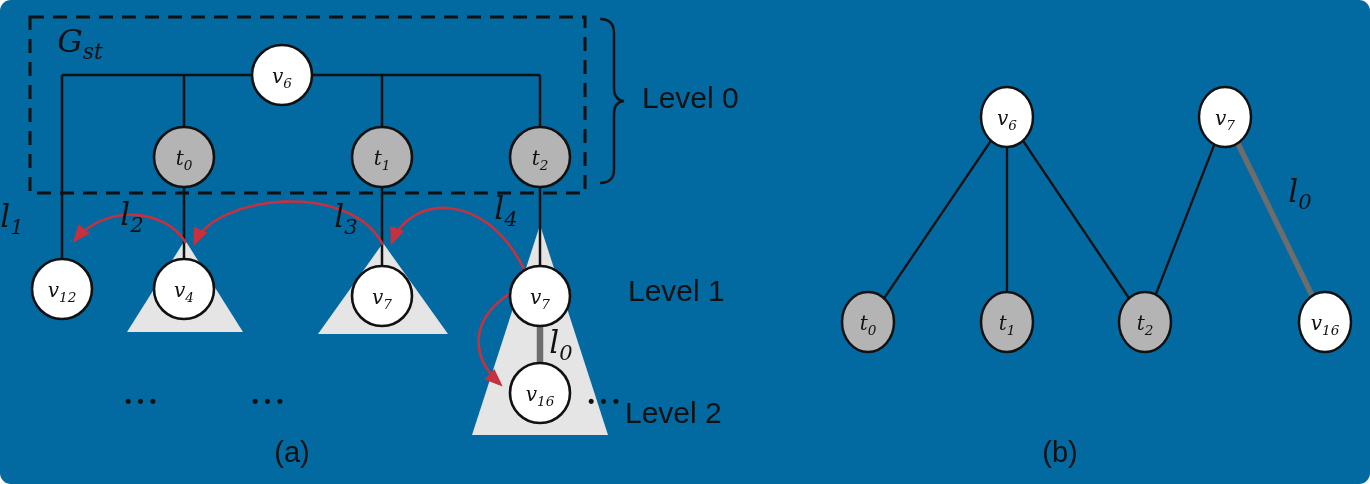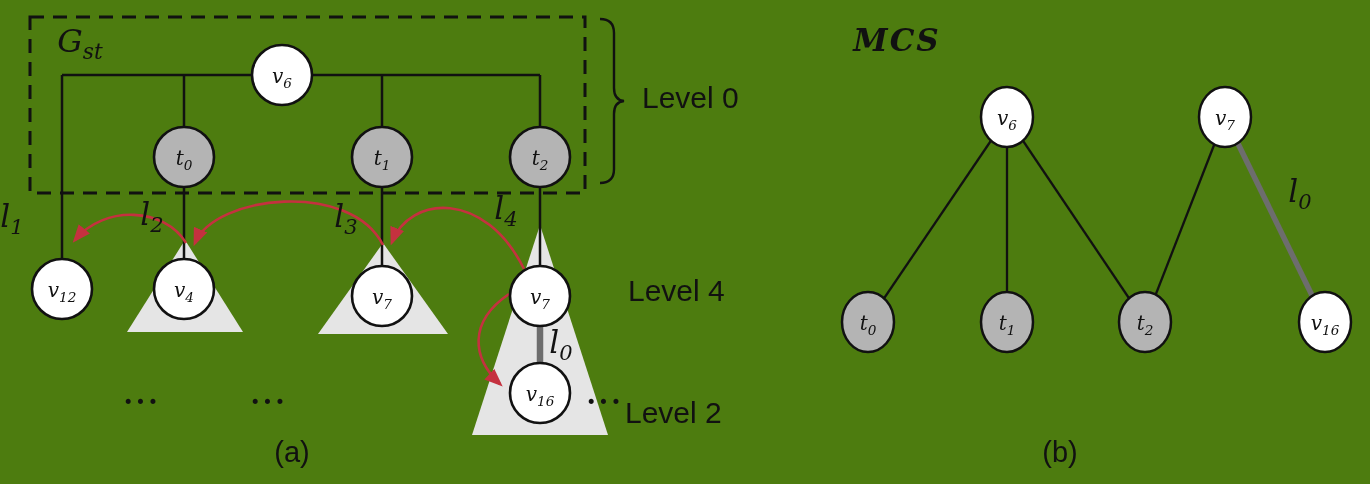--- a/index.html
+++ b/index.html
@@ -1,17 +1,17 @@
 <!DOCTYPE html>
 <html style="--c-node: #b4b4b4; --c-tri: #e5e5e5; --c-red: #c5313f; --c-edge: #6d6d6d; --c-black: #111111;"><head>
 <meta charset="utf-8">
 <style>
   html,body{margin:0;padding:0;background:#fff;}
-  #canvas{position:relative;width:1370px;height:484px;background:#4d7c0f;overflow:hidden;
-          font-family:"DejaVu Serif", serif;}
+  #canvas{position:relative;width:1370px;height:484px;background:#0369a1;overflow:hidden;
+          font-family:"DejaVu Serif", serif;border-radius:11px;}
   #canvas svg{position:absolute;left:0;top:0;}
   .lbl{position:absolute;transform:translate(-50%,-50%);white-space:nowrap;color:#111;line-height:1;}
   .serif-it{font-family:"DejaVu Serif", serif;font-style:italic;}
   .node-label{font-size:20px;}
   .edge-label{font-size:31px;}
   .graph-label{font-size:32px;}
   .mcs-title{font-size:31px;font-weight:bold;letter-spacing:2px;}
   .lvl{position:absolute;transform:translateY(-50%);font-family:"Liberation Sans", sans-serif;
        font-size:30px;color:#111;white-space:nowrap;font-style:normal;}
   .caption{font-family:"Liberation Sans", sans-serif;font-size:29px;}
@@ -84,36 +84,35 @@
 <div class="lbl serif-it node-label" style="left:184px;top:158px"><span>t</span><sub>0</sub></div>
 <div class="lbl serif-it node-label" style="left:382px;top:158px"><span>t</span><sub>1</sub></div>
 <div class="lbl serif-it node-label" style="left:540px;top:158px"><span>t</span><sub>2</sub></div>
 <div class="lbl serif-it node-label" style="left:62px;top:290px"><span>v</span><sub>12</sub></div>
 <div class="lbl serif-it node-label" style="left:184px;top:290px"><span>v</span><sub>4</sub></div>
 <div class="lbl serif-it node-label" style="left:382px;top:297px"><span>v</span><sub>7</sub></div>
 <div class="lbl serif-it node-label" style="left:540px;top:297px"><span>v</span><sub>7</sub></div>
 <div class="lbl serif-it node-label" style="left:540px;top:394px"><span>v</span><sub>16</sub></div>
 
 <div class="lbl serif-it edge-label" style="left:12px;top:216px"><span>l</span><sub>1</sub></div>
-<div class="lbl serif-it edge-label" style="left:152px;top:214px"><span>l</span><sub>2</sub></div>
+<div class="lbl serif-it edge-label" style="left:132px;top:214px"><span>l</span><sub>2</sub></div>
 <div class="lbl serif-it edge-label" style="left:346px;top:216px"><span>l</span><sub>3</sub></div>
 <div class="lbl serif-it edge-label" style="left:506px;top:208px"><span>l</span><sub>4</sub></div>
 <div class="lbl serif-it edge-label" style="left:561px;top:342px"><span>l</span><sub>0</sub></div>
 
 <div class="lvl" style="left:642px;top:98px">Level 0</div>
-<div class="lvl" style="left:628px;top:291px">Level 4</div>
+<div class="lvl" style="left:628px;top:291px">Level 1</div>
 <div class="lvl" style="left:625px;top:413px">Level 2</div>
 
 <div class="lbl dots" style="left:142px;top:394px">...</div>
 <div class="lbl dots" style="left:269px;top:394px">...</div>
 <div class="lbl dots" style="left:605px;top:394px">...</div>
 
 <div class="lbl caption" style="left:292px;top:452px">(a)</div>
 
-<div class="lbl serif-it mcs-title" style="left:897px;top:40px">MCS</div>
 
 <div class="lbl serif-it node-label" style="left:1007px;top:118px"><span>v</span><sub>6</sub></div>
 <div class="lbl serif-it node-label" style="left:1225px;top:118px"><span>v</span><sub>7</sub></div>
 <div class="lbl serif-it node-label" style="left:868px;top:323px"><span>t</span><sub>0</sub></div>
 <div class="lbl serif-it node-label" style="left:1007px;top:323px"><span>t</span><sub>1</sub></div>
 <div class="lbl serif-it node-label" style="left:1145px;top:323px"><span>t</span><sub>2</sub></div>
 <div class="lbl serif-it node-label" style="left:1325px;top:323px"><span>v</span><sub>16</sub></div>
 
 <div class="lbl serif-it edge-label" style="left:1300px;top:191px"><span>l</span><sub>0</sub></div>
 

